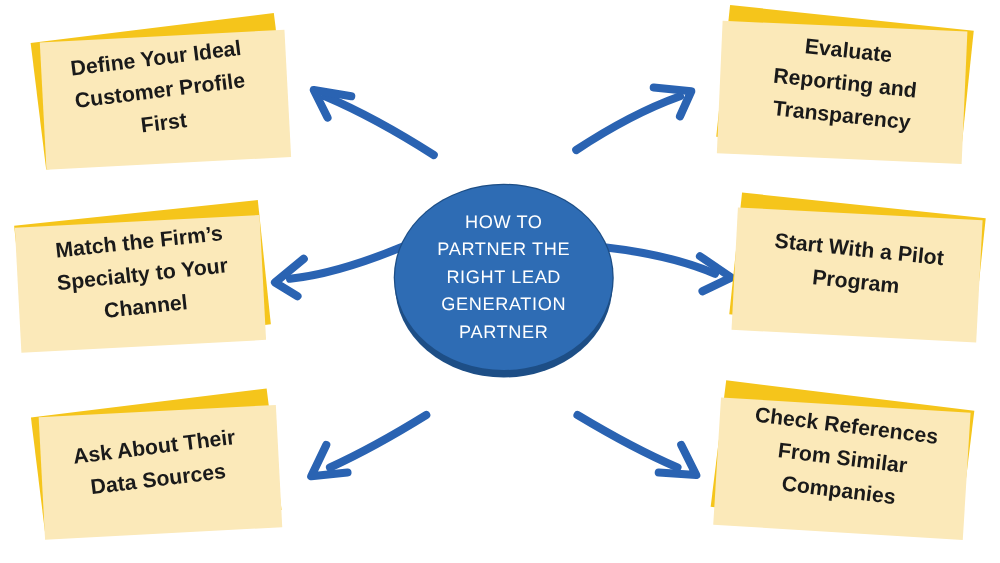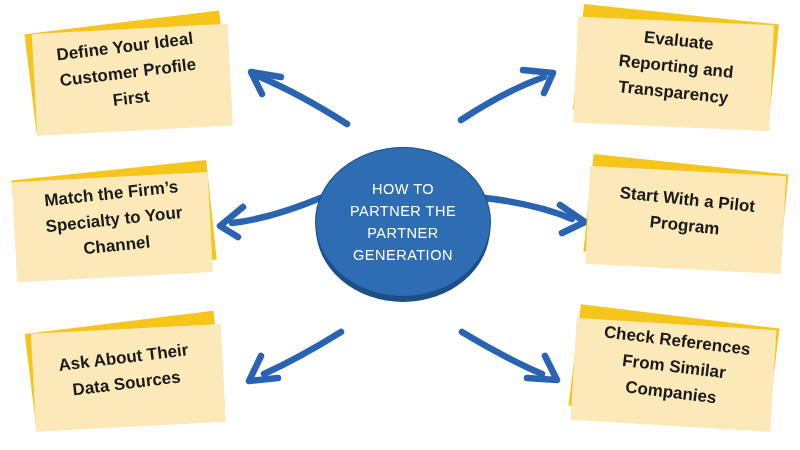--- a/index.html
+++ b/index.html
@@ -110,17 +110,18 @@
   <div class="node pos-mr">
     <span class="node-label">Start With a Pilot Program</span>
   </div>
   <div class="node pos-br">
     <span class="node-label">Check References From Similar Companies</span>
   </div>
 
   <div class="center">
     <span class="cline">HOW TO</span>
     <span class="cline">PARTNER THE</span>
+    <span class="cline">RIGHT LEAD</span>
+    <span class="cline">GENERATION</span>
     <span class="cline">PARTNER</span>
-    <span class="cline">GENERATION</span>
   </div>
 
 </div>
 
 </body></html>

